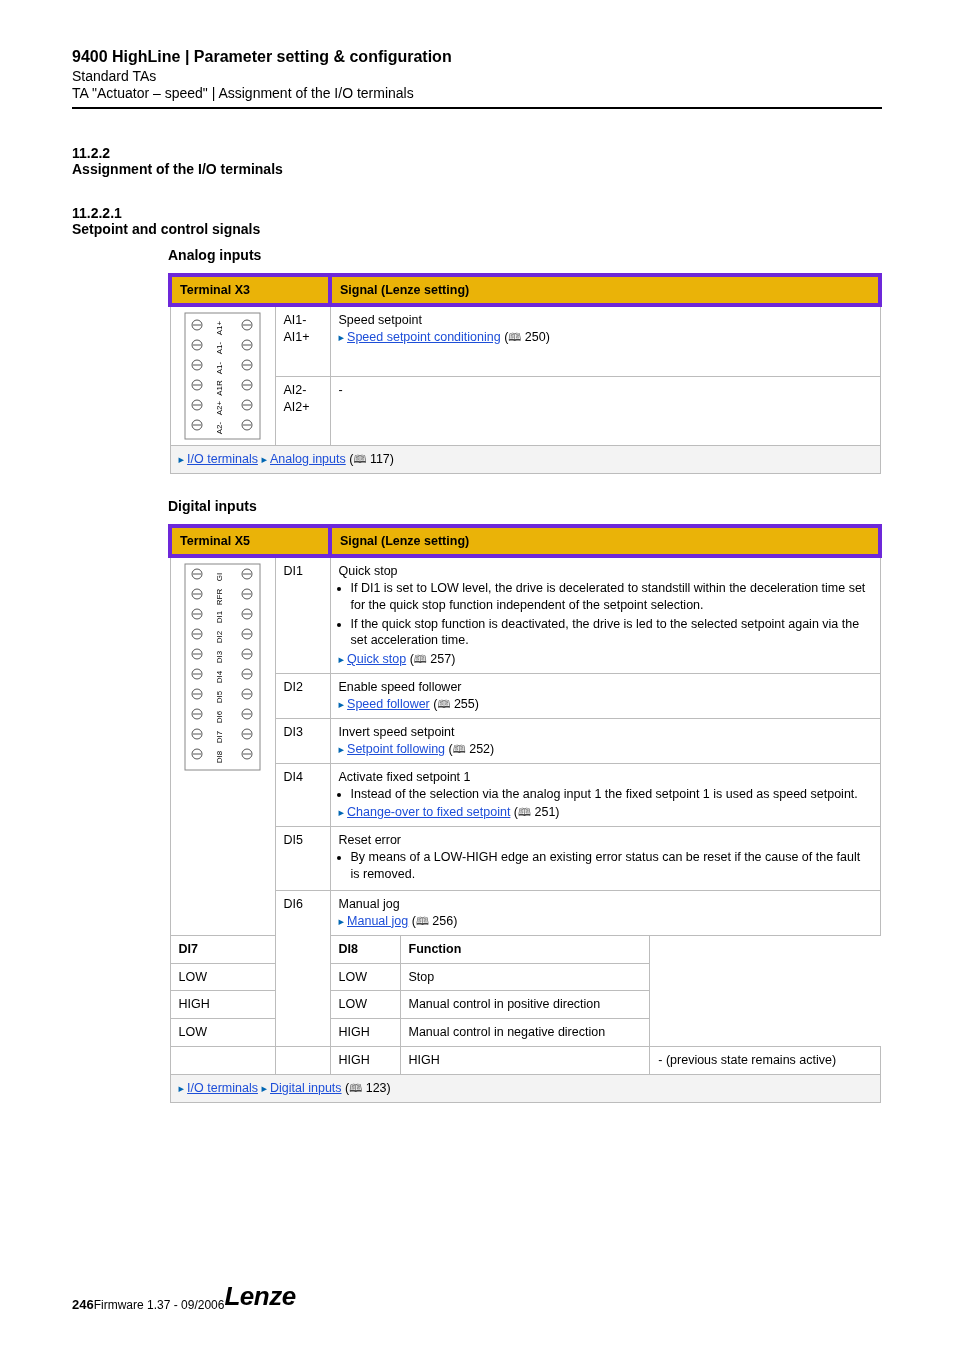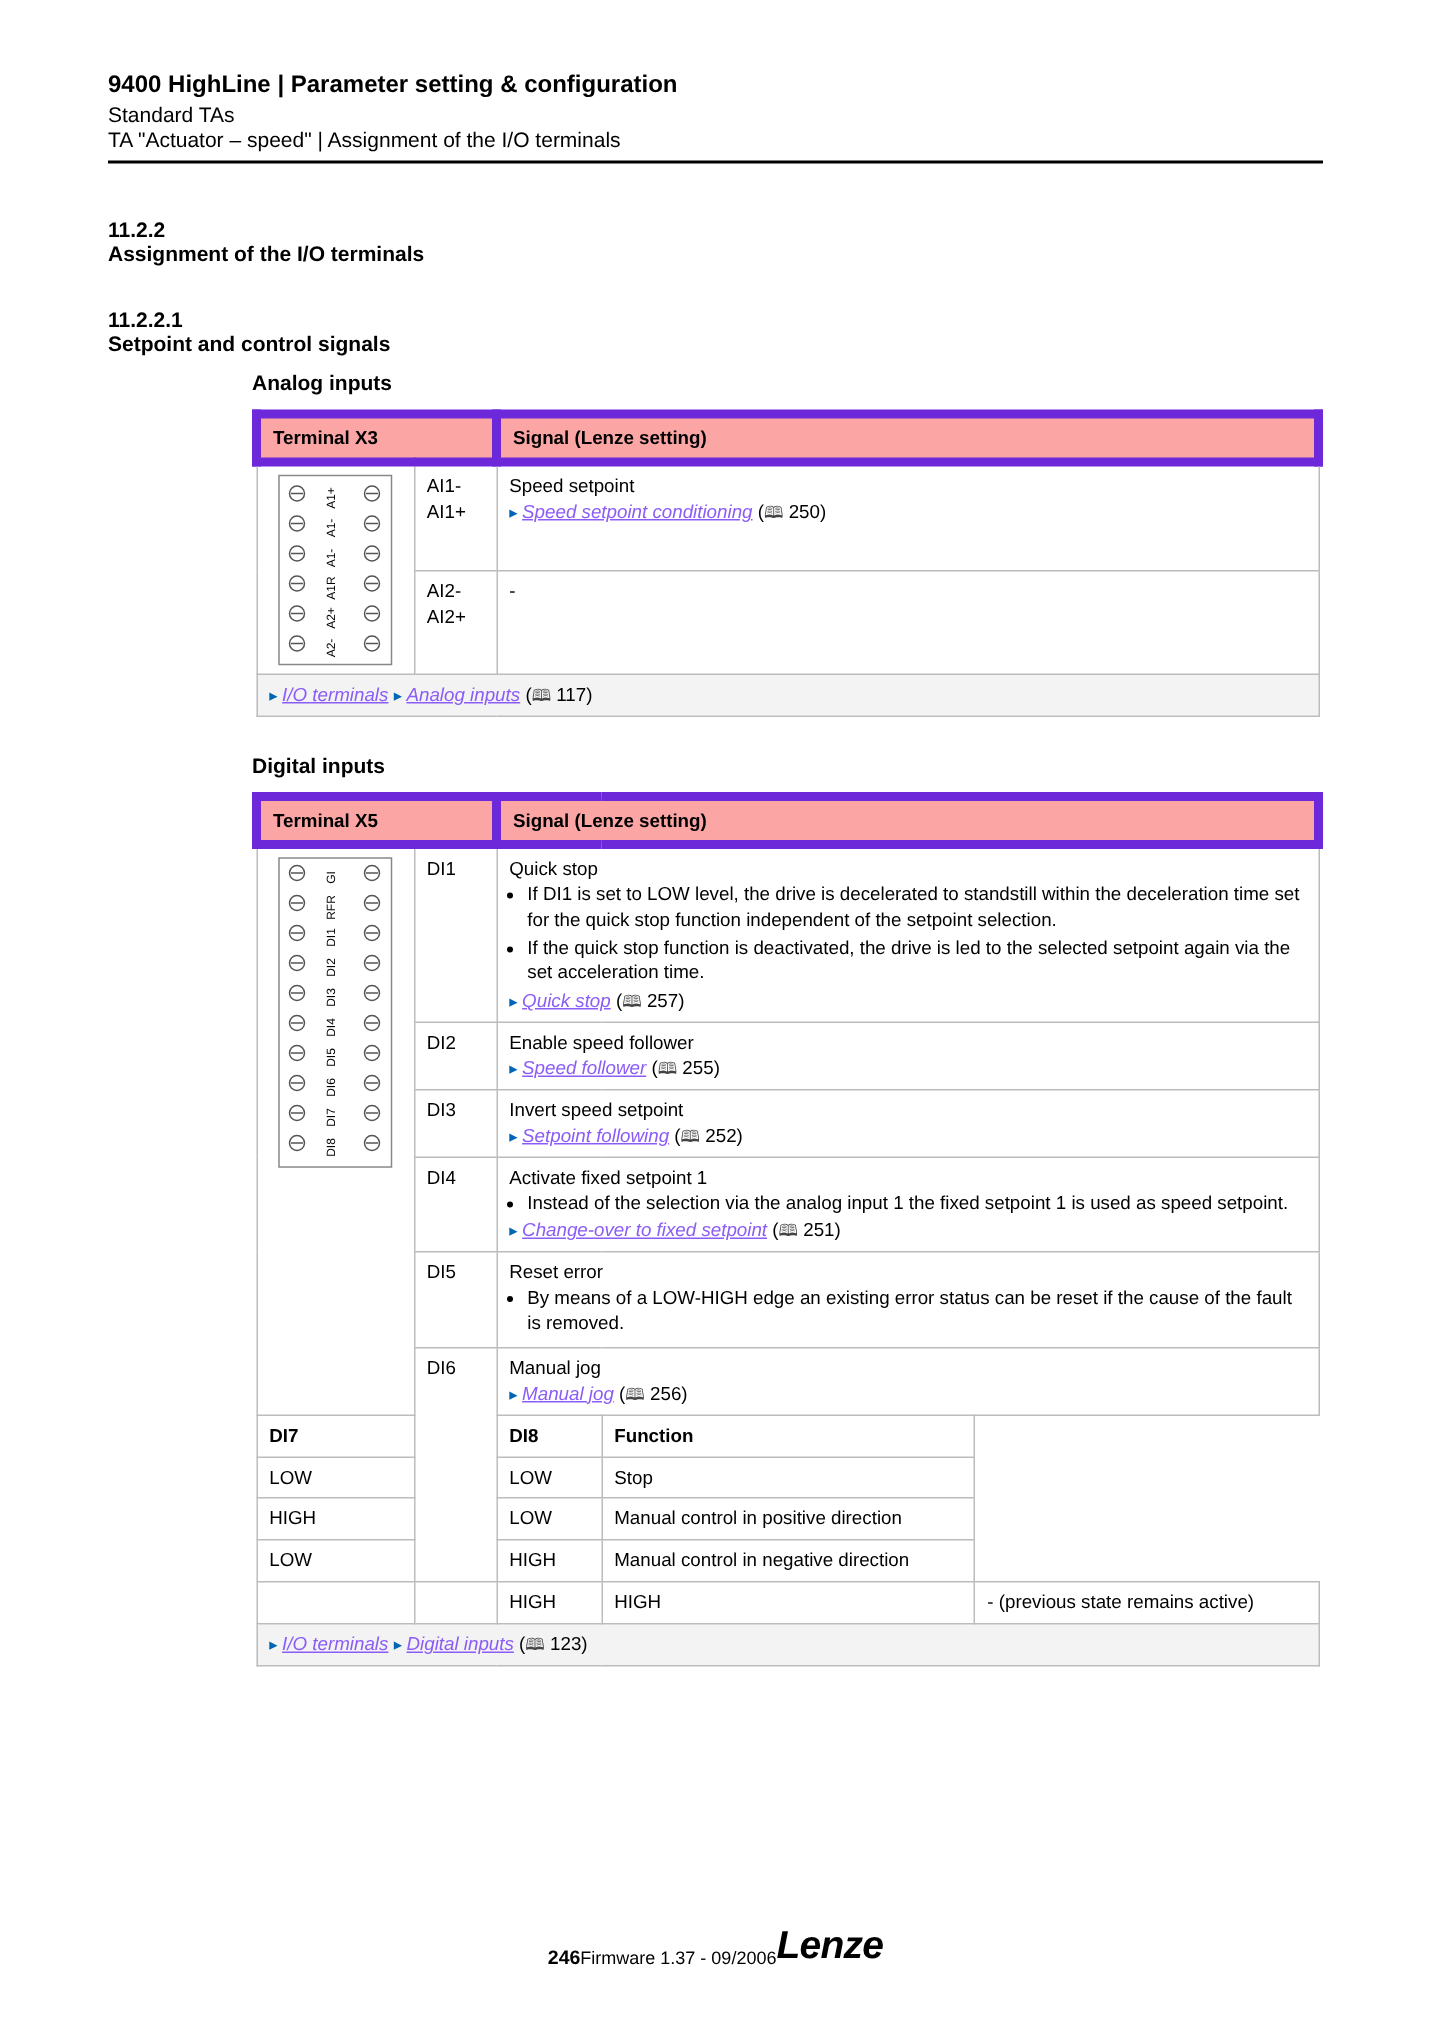--- a/index.html
+++ b/index.html
@@ -18,33 +18,33 @@
   .header-sub2 { font-size: 14px; margin-bottom: 6px; }
   .header-line { border-top: 2px solid #000; margin-bottom: 36px; }
   .sect { display: flex; margin-bottom: 10px; flex-direction: column; }
   .sect-num { width: 96px; font-weight: bold; font-size: 14px; }
   .sect-title { font-weight: bold; font-size: 14px; }
   .content-indent { margin-left: 96px; }
   .intro-para { font-size: 14px; line-height: 1.35; margin-bottom: 22px; }
   .sub-h { font-weight: bold; font-size: 14px; margin-bottom: 10px; }
 
   table.tbl { border-collapse: collapse; width: 100%; font-size: 12.5px; }
-  table.tbl th { background: #fca5a5; text-align: left; font-weight: bold; padding: 6px 8px; border: 6px solid #6d28d9; }
+  table.tbl th { background: #eab308; text-align: left; font-weight: bold; padding: 6px 8px; border: 4px solid #6d28d9; }
   table.tbl td { padding: 5px 8px; border: 1px solid #bcbcbc; vertical-align: top; line-height: 1.35; }
   .term-col { width: 160px; }
   .label-col { width: 55px; font-weight: normal; }
   .link-row td { background: #f3f3f3; }
-  .link { color: #8b5cf6; text-decoration: underline; cursor: pointer; font-style: italic; }
+  .link { color: #1d4ed8; text-decoration: underline; cursor: pointer; }
   .arrow { color: #0066b3; font-size: 11px; }
   .bookicon::before { content: "\1F56E"; font-size: 11px; color: #444; }
   .bullet-list { padding-left: 12px; }
   .bullet-list li { list-style: disc; margin-bottom: 2px; }
   .di-sub-col { width: 70px; }
 
-  .footer { position: absolute; bottom: 38px; left: 72px; right: 72px; display: flex; justify-content: center; align-items: flex-end; font-size: 12px; }
+  .footer { position: absolute; bottom: 38px; left: 72px; right: 72px; display: flex; justify-content: flex-start; align-items: flex-end; font-size: 12px; }
   .footer-page { font-weight: bold; font-size: 13px; }
   .footer-logo { font-weight: bold; font-size: 26px; font-style: italic; letter-spacing: -0.5px; }
 
   
   .term-svg { display: block; }
 </style>
 </head>
 <body>
 
 <div class="header-title">9400 HighLine | Parameter setting &amp; configuration</div>

